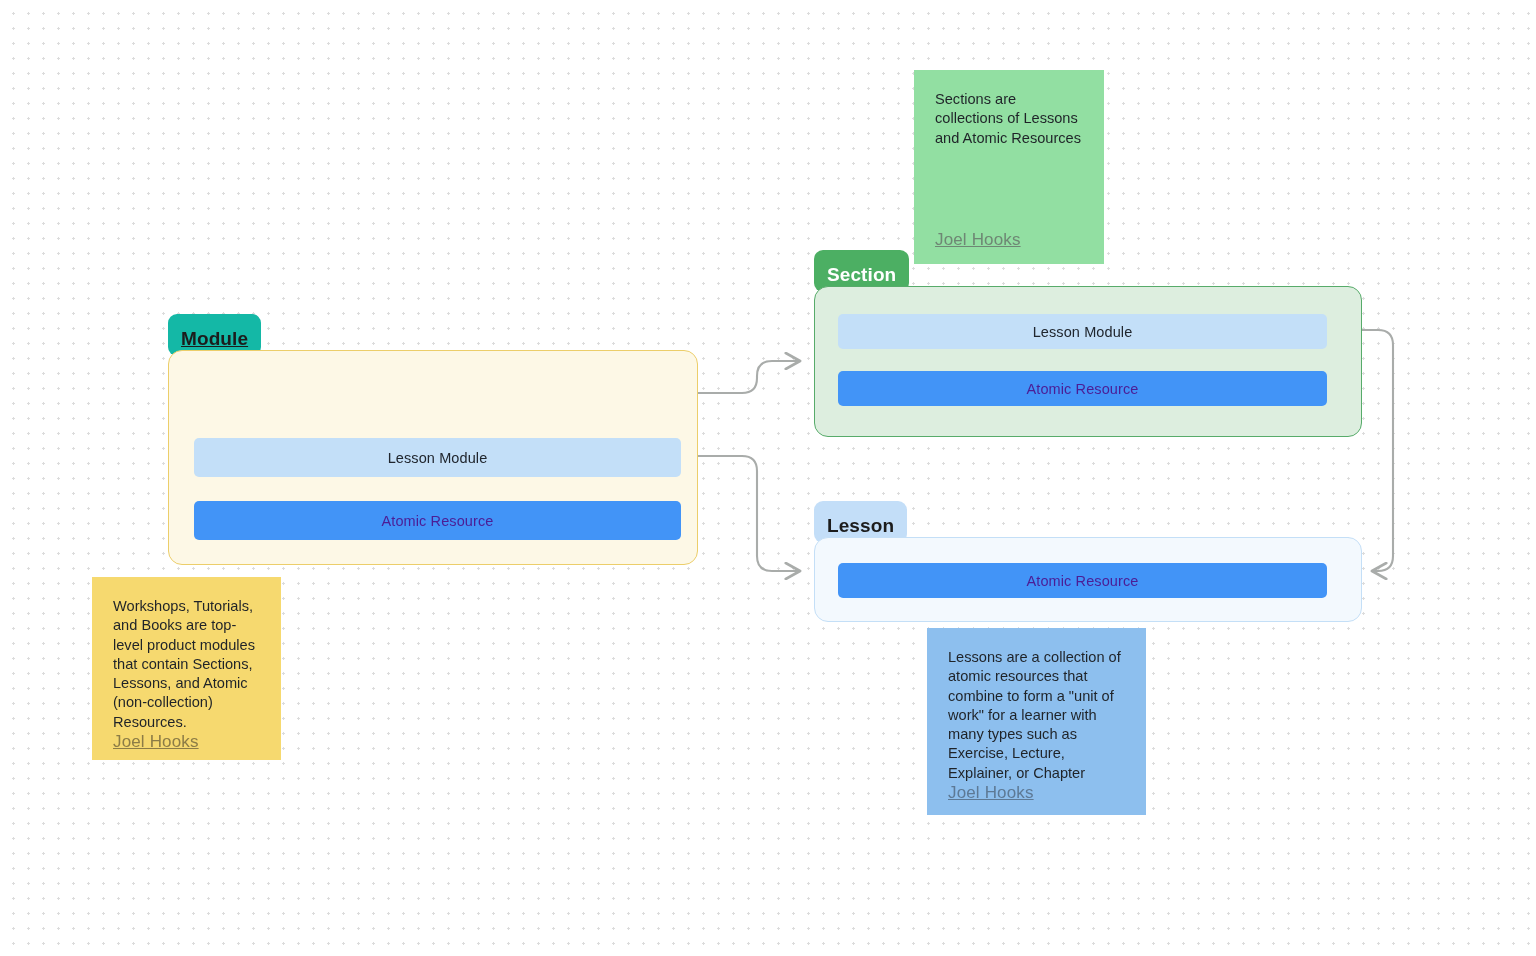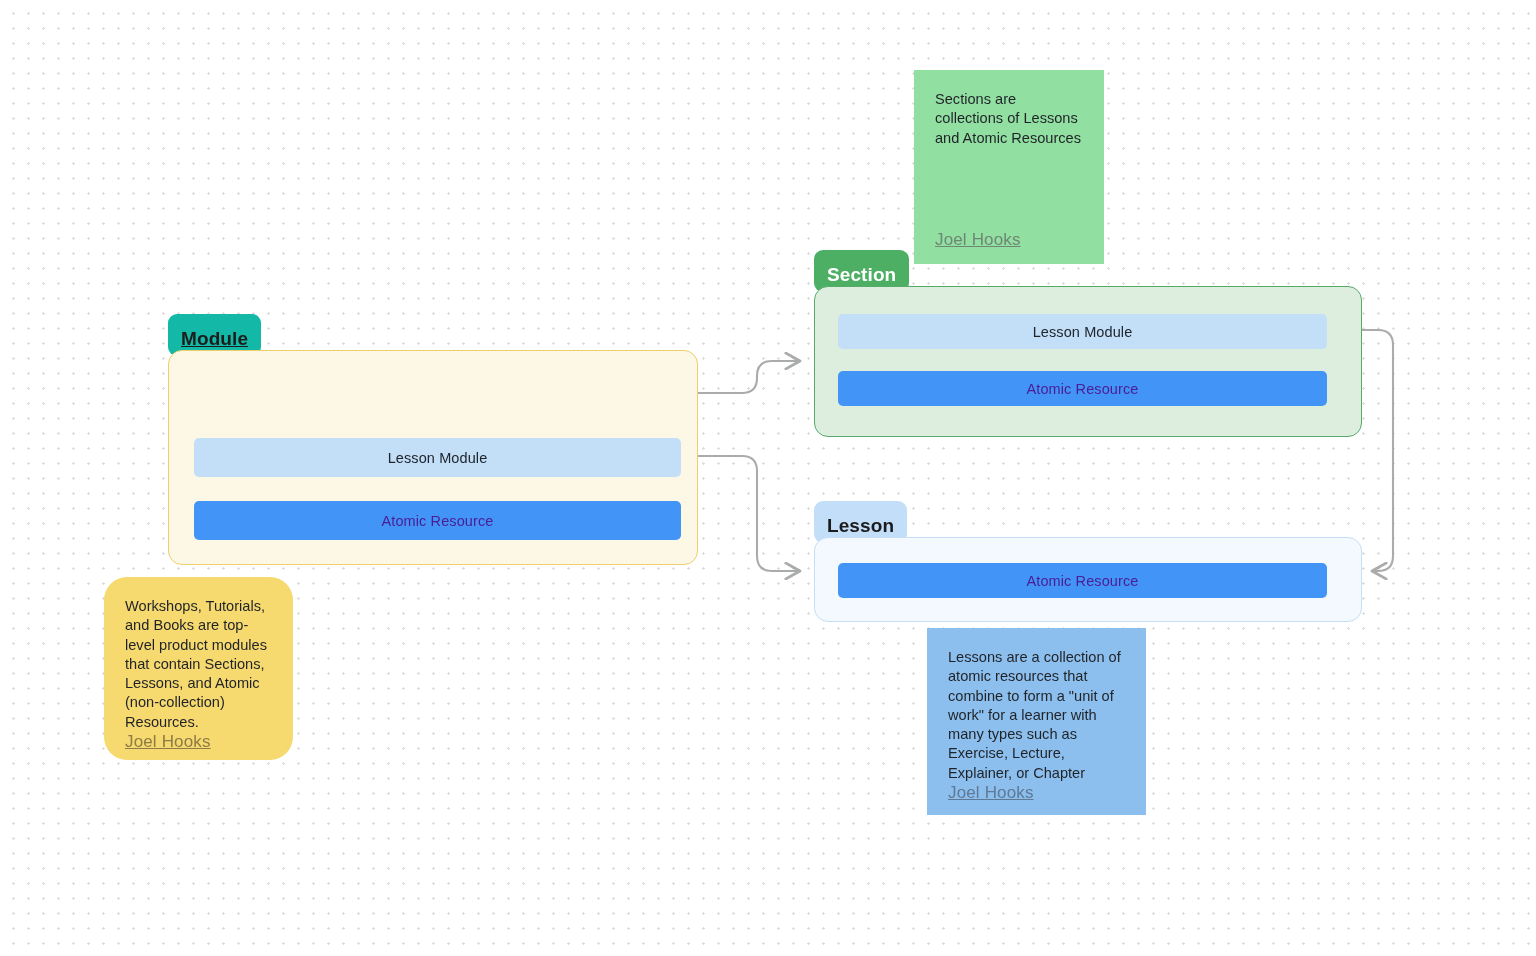--- a/index.html
+++ b/index.html
@@ -112,21 +112,21 @@
     white-space: pre-line;
   }
   .sticky-author {
     font-size: 17px;
     color: #6f7a72;
     letter-spacing: 0.15px;
     text-decoration: underline;
   }
   .sticky-green  { left: 914px; top: 70px;  width: 190px; height: 194px; background: #92dfa2; }
   .sticky-green .sticky-author { color: #6e8774; }
-  .sticky-yellow { left: 104px;  top: 577px; width: 189px; height: 183px; background: #f6d96f; border-radius: 23px; }
+  .sticky-yellow { left: 92px;  top: 577px; width: 189px; height: 183px; background: #f6d96f; }
   .sticky-yellow .sticky-author { color: #8c7c46; }
   .sticky-blue   { left: 927px; top: 628px; width: 219px; height: 187px; background: #8dbfee; }
   .sticky-blue .sticky-author { color: #5d7995; }
 </style>
 </head>
 <body>
 
 <div id="canvas">
 
   <svg id="connectors" viewBox="0 0 1536 956" width="1536" height="956">

